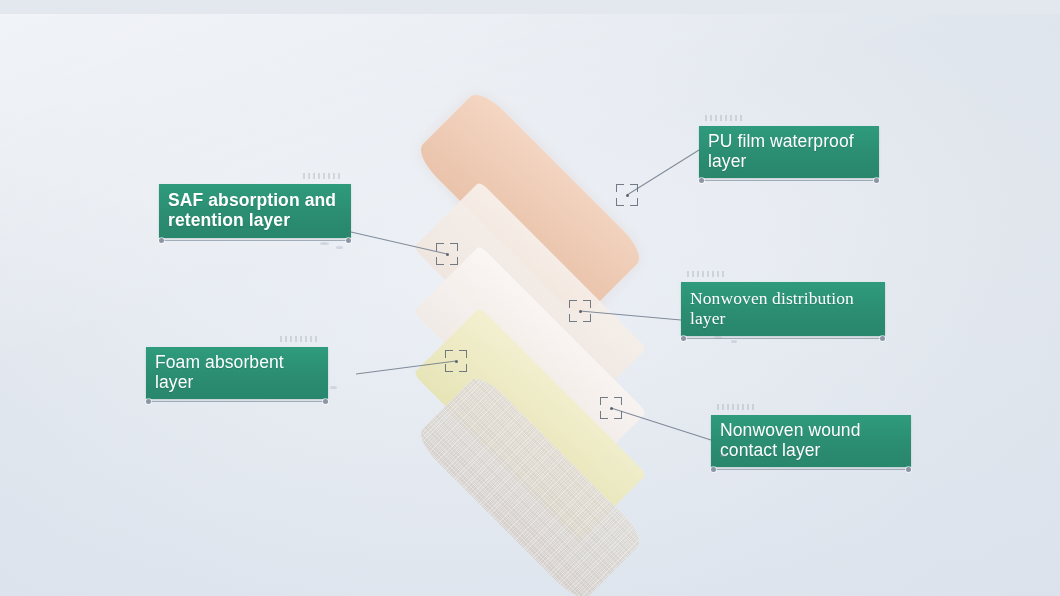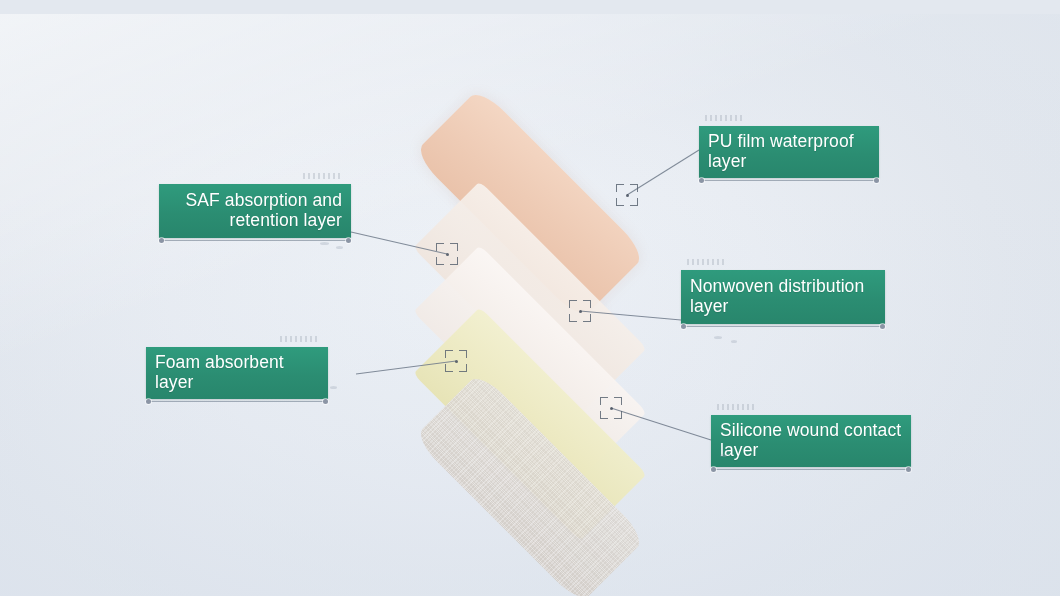--- a/index.html
+++ b/index.html
@@ -91,21 +91,21 @@
     color:#ffffff;
     font-size:17.5px;
     line-height:1.16;
     letter-spacing:.1px;
     padding:5px 9px 6px 9px;
     white-space:pre-line;
     box-shadow:0 1px 2px rgba(40,70,60,.20);
     text-shadow:0 1px 1px rgba(0,0,0,.12);
   }
   .chip.two-line{padding:6px 9px 7px 9px;}
-  .chip.right{text-align:right;}
+  .chip.right{text-align:left;font-weight:bold;}
   .chip.left{text-align:left;}
 
   
   .rule{position:relative;height:7px;}
   .rule i{
     position:absolute;left:2px;right:2px;top:2px;height:1px;
     background:rgba(120,132,148,.62);display:block;
   }
   .rule b{
     position:absolute;top:0px;width:5px;height:5px;border-radius:50%;
@@ -218,21 +218,21 @@
     <div class="ticks tr"></div>
     <div class="chip right two-line">SAF absorption and
 retention layer</div>
     <div class="rule">
       <i></i>
         <b class="s"></b>
         <b class="e"></b>
     </div>
   </div>
 
-  <div class="callout" style="left:681px;top:256px;width:204px;">
+  <div class="callout" style="left:681px;top:268px;width:204px;font-family:Liberation Serif, serif;">
     <div class="ticks tl"></div>
     <div class="chip left two-line">Nonwoven distribution
 layer</div>
     <div class="rule">
       <i></i>
         <b class="s"></b>
         <b class="e"></b>
     </div>
   </div>
 
@@ -241,21 +241,21 @@
     <div class="chip left">Foam absorbent layer</div>
     <div class="rule">
       <i></i>
         <b class="s"></b>
         <b class="e"></b>
     </div>
   </div>
 
   <div class="callout" style="left:711px;top:401px;width:200px;">
     <div class="ticks tl"></div>
-    <div class="chip left">Silicone wound contact layer</div>
+    <div class="chip left">Nonwoven wound contact layer</div>
     <div class="rule">
       <i></i>
         <b class="s"></b>
         <b class="e"></b>
     </div>
   </div>
 
   <div class="speck" style="left:320px;top:228px;width:9px;height:3px;"></div>
   <div class="speck" style="left:336px;top:232px;width:7px;height:3px;"></div>
   <div class="speck" style="left:714px;top:322px;width:8px;height:3px;"></div>

